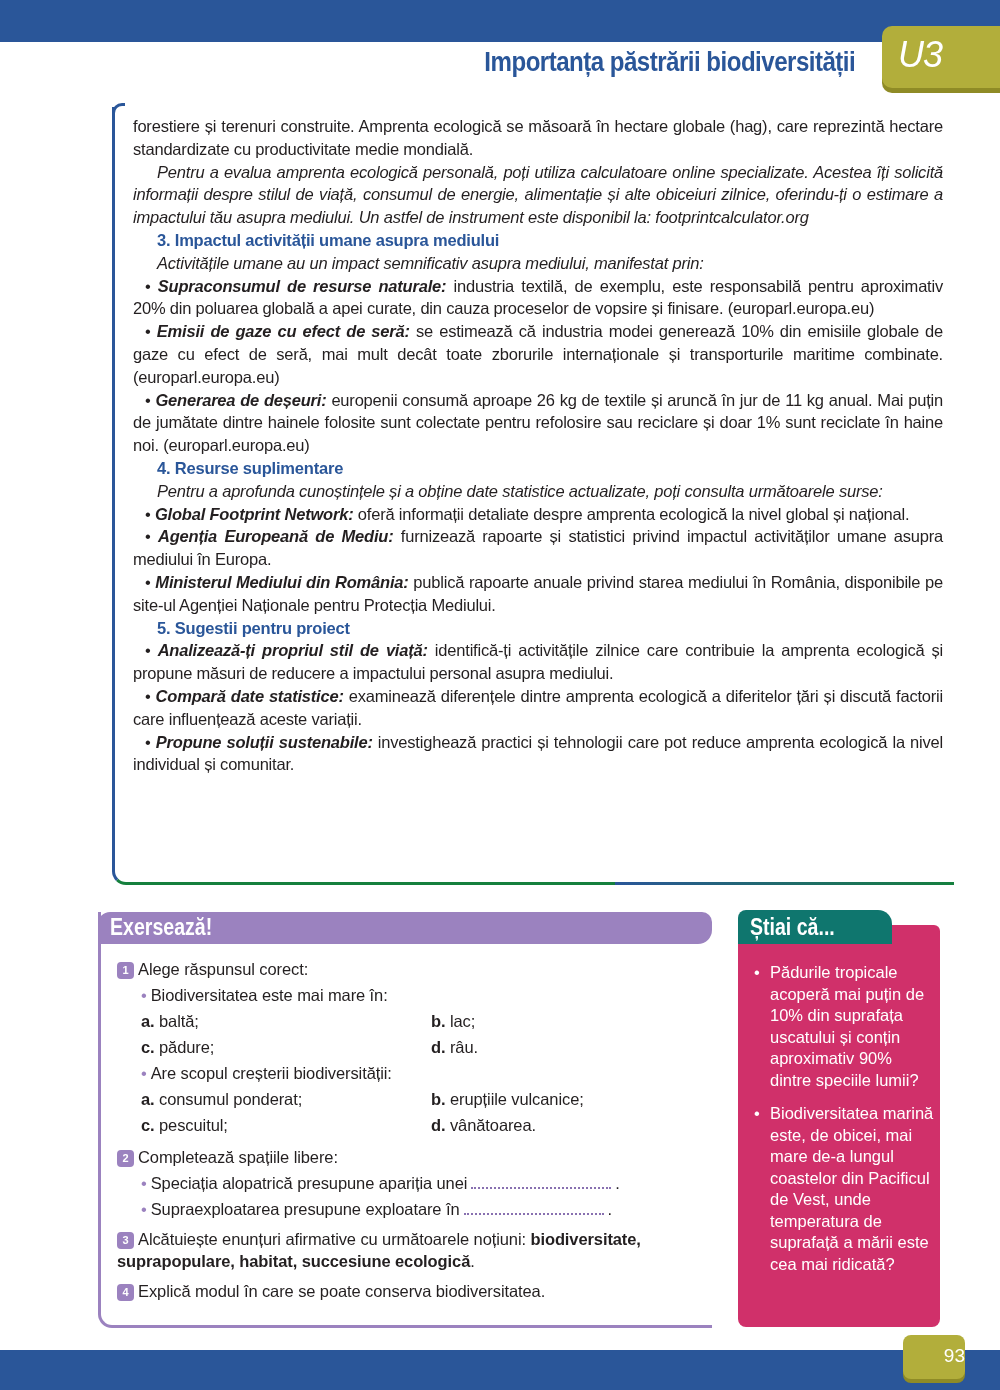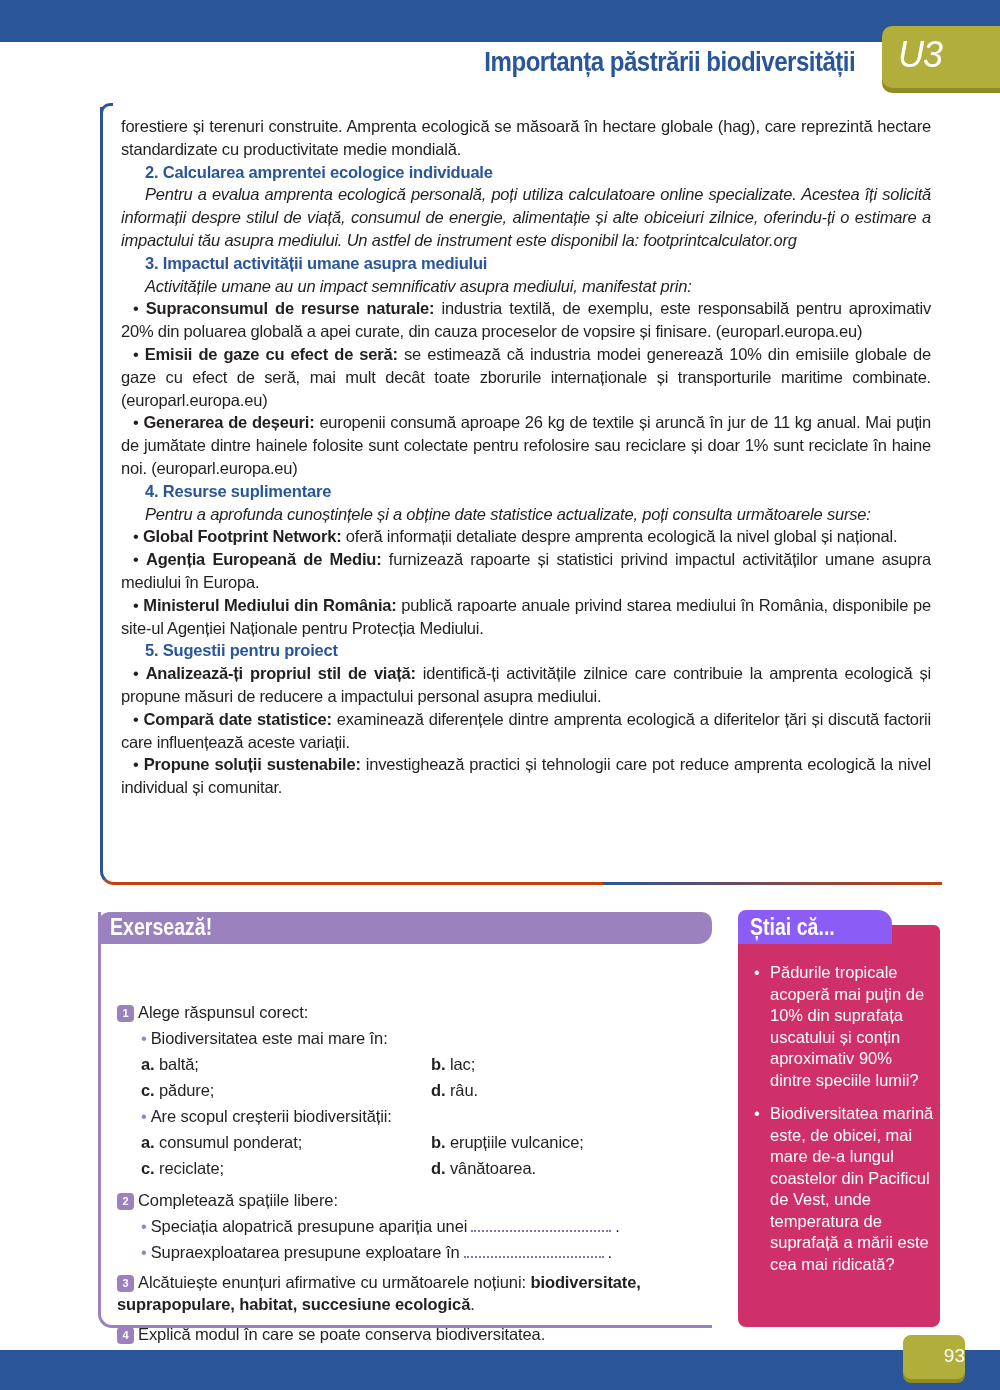--- a/index.html
+++ b/index.html
@@ -4,46 +4,46 @@
   <style>
     * { box-sizing: border-box; margin: 0; padding: 0; }
     html, body { width: 1000px; height: 1390px; background: #ffffff; overflow: hidden; }
     body { position: relative; font-family: "Liberation Sans", "DejaVu Sans", sans-serif; color: #231f20; }
 
     .top-band { position: absolute; left: 0; top: 0; width: 1000px; height: 42px; background: #2a5699; }
     .header-title { position: absolute; right: 145px; top: 46px; font-family: "Liberation Sans", sans-serif; font-weight: bold; font-size: 28px; color: #2a5699; letter-spacing: -0.6px; transform: scaleX(0.86); transform-origin: right center; white-space: nowrap; }
     .unit-tab { position: absolute; left: 882px; top: 26px; width: 130px; height: 62px; background: #b2ae3b; border-radius: 10px 0 0 10px; box-shadow: 0 5px 0 #8f8b26; }
     .unit-tab span { position: absolute; left: 16px; top: 8px; font-size: 36px; font-weight: normal; color: #ffffff; font-style: italic; letter-spacing: -1px; }
 
-    .main-box { position: absolute; left: 100px; top: 107px; width: 842px; height: 778px; border-left: 3px solid #2a5699; border-bottom: 3px solid #c2410c; border-radius: 0 0 0 14px; }
+    .main-box { position: absolute; left: 112px; top: 107px; width: 842px; height: 778px; border-left: 3px solid #2a5699; border-bottom: 3px solid #15803d; border-radius: 0 0 0 14px; }
     .main-box::before { content: ""; position: absolute; left: -3px; top: -4px; width: 10px; height: 10px; border-left: 3px solid #2a5699; border-top: 3px solid #2a5699; border-radius: 10px 0 0 0; }
     .main-box::after { content: ""; position: absolute; left: 500px; bottom: -3px; width: 342px; height: 3px; background: linear-gradient(90deg, #2a5699, rgba(255,255,255,0)); }
     .main-text { position: absolute; left: 18px; top: 8px; width: 810px; font-size: 16.5px; line-height: 22.8px; text-align: justify; letter-spacing: -0.2px; }
     .main-text p { margin: 0; }
     .main-text .ind { text-indent: 24px; font-style: italic; }
     .main-text h3 { font-size: 16.5px; line-height: 22.8px; color: #2a5699; font-weight: bold; padding-left: 24px; }
     .main-text .item { text-indent: 12px; }
-    .main-text .item b { font-weight: bold; }
+    .main-text .item b { font-weight: bold; font-style: italic; }
 
     .ex-box { position: absolute; left: 98px; top: 912px; width: 614px; height: 416px; border-left: 3px solid #9b82bf; border-bottom: 3px solid #9b82bf; border-radius: 0 0 0 14px; }
     .ex-box::after { content: ""; position: absolute; left: 330px; bottom: -3px; width: 284px; height: 3px; background: linear-gradient(90deg, #9b82bf, rgba(255,255,255,0)); }
     .ex-header { position: absolute; left: -3px; top: 0; width: 614px; height: 32px; background: #9b82bf; border-radius: 12px 10px 14px 0; padding-left: 33px; }
     .ex-header span { position: absolute; left: 12px; top: 2px; font-size: 23px; font-weight: bold; color: #ffffff; transform: scaleX(0.85); transform-origin: left center; white-space: nowrap; }
-    .ex-body { position: absolute; left: 16px; top: 44px; width: 590px; font-size: 16.5px; line-height: 26px; letter-spacing: -0.1px; margin-top: 43px; }
+    .ex-body { position: absolute; left: 16px; top: 44px; width: 590px; font-size: 16.5px; line-height: 26px; letter-spacing: -0.1px; }
     .q-num { display: inline-block; width: 17px; height: 17px; background: #9b82bf; color: #fff; font-size: 11px; font-weight: bold; border-radius: 4px; text-align: center; line-height: 17px; margin-right: 4px; vertical-align: 1px; }
     .sub { padding-left: 24px; }
     .sub .dot { color: #9b82bf; margin-right: 4px; }
     .opts { display: flex; padding-left: 24px; gap: 14px; }
     .opts > div { width: 302px; }
     .opts b { font-weight: bold; }
     .blank { display: inline-block; width: 140px; border-bottom: 2px dotted #8870b0; height: 12px; margin: 0 4px; }
     .gap { height: 6px; }
 
     .stiai { position: absolute; left: 738px; top: 925px; width: 202px; height: 402px; background: #d0306a; border-radius: 0 6px 8px 8px; }
-    .stiai-tab { position: absolute; left: 738px; top: 910px; width: 154px; height: 34px; background: #8b5cf6; border-radius: 8px 14px 0 0; }
+    .stiai-tab { position: absolute; left: 738px; top: 910px; width: 154px; height: 34px; background: #0f766e; border-radius: 8px 14px 0 0; }
     .stiai-tab span { position: absolute; left: 12px; top: 4px; font-size: 23px; font-weight: bold; color: #ffffff; transform: scaleX(0.85); transform-origin: left center; white-space: nowrap; }
     .stiai-body { position: absolute; left: 754px; top: 950px; width: 180px; color: #ffffff; font-size: 16.5px; line-height: 21.5px; }
     .stiai-body .fact { padding-left: 16px; text-indent: -16px; margin-top: 12px; }
     .stiai-body .fact .bul { display: inline-block; width: 16px; text-indent: 0; }
 
     .bottom-band { position: absolute; left: 0; top: 1350px; width: 1000px; height: 40px; background: #2a5699; }
     .page-num { position: absolute; left: 903px; top: 1335px; width: 62px; height: 44px; background: #b2ae3b; border-radius: 8px; box-shadow: 0 4px 0 #8f8b26; }
     .page-num span { position: absolute; left: 0; right: 0; top: 10px; text-align: right; font-size: 19px; font-weight: normal; color: #ffffff; }
   </style>
 </head>
@@ -52,21 +52,20 @@
 <div class="top-band"></div>
 <div class="header-title">Importanța păstrării biodiversității</div>
 <div class="unit-tab">
     <span>U3</span>
   </div>
 
 <div class="main-box">
   <div class="main-text">
     <p>forestiere și terenuri construite. Amprenta ecologică se măsoară în hectare globale (hag), care reprezintă hectare standardizate cu productivitate medie mondială.</p>
 
-    <h3>2. Calcularea amprentei ecologice individuale</h3>
     <p class="ind">Pentru a evalua amprenta ecologică personală, poți utiliza calculatoare online specializate. Acestea îți solicită informații despre stilul de viață, consumul de energie, alimentație și alte obiceiuri zilnice, oferindu-ți o estimare a impactului tău asupra mediului. Un astfel de instrument este disponibil la: footprintcalculator.org</p>
 
     <h3>3. Impactul activității umane asupra mediului</h3>
     <p class="ind">Activitățile umane au un impact semnificativ asupra mediului, manifestat prin:</p>
     <p class="item">• <b>Supraconsumul de resurse naturale:</b><span> industria textilă, de exemplu, este responsabilă pentru aproximativ 20% din poluarea globală a apei curate, din cauza proceselor de vopsire și finisare. (europarl.europa.eu)</span></p>
     <p class="item">• <b>Emisii de gaze cu efect de seră:</b><span> se estimează că industria modei generează 10% din emisiile globale de gaze cu efect de seră, mai mult decât toate zborurile internaționale și transporturile maritime combinate. (europarl.europa.eu)</span></p>
     <p class="item">• <b>Generarea de deșeuri:</b><span> europenii consumă aproape 26 kg de textile și aruncă în jur de 11 kg anual. Mai puțin de jumătate dintre hainele folosite sunt colectate pentru refolosire sau reciclare și doar 1% sunt reciclate în haine noi. (europarl.europa.eu)</span></p>
 
     <h3>4. Resurse suplimentare</h3>
     <p class="ind">Pentru a aprofunda cunoștințele și a obține date statistice actualizate, poți consulta următoarele surse:</p>
@@ -95,21 +94,21 @@
     <div class="opts">
       <div><b>c.</b><span> pădure;</span></div>
       <div><b>d.</b><span> râu.</span></div>
     </div>
     <div class="sub"><span class="dot">•</span><span>Are scopul creșterii biodiversității:</span></div>
     <div class="opts">
       <div><b>a.</b><span> consumul ponderat;</span></div>
       <div><b>b.</b><span> erupțiile vulcanice;</span></div>
     </div>
     <div class="opts">
-      <div><b>c.</b><span> reciclate;</span></div>
+      <div><b>c.</b><span> pescuitul;</span></div>
       <div><b>d.</b><span> vânătoarea.</span></div>
     </div>
     <div class="gap"></div>
     <div><span class="q-num">2</span><span>Completează spațiile libere:</span></div>
     <div class="sub"><span class="dot">•</span><span>Speciația alopatrică presupune apariția unei</span><span class="blank"></span><span>.</span></div>
     <div class="sub"><span class="dot">•</span><span>Supraexploatarea presupune exploatare în</span><span class="blank"></span><span>.</span></div>
     <div class="gap"></div>
     <div style="line-height:22px;"><span class="q-num">3</span><span>Alcătuiește enunțuri afirmative cu următoarele noțiuni: </span><b>biodiversitate, suprapopulare, habitat, succesiune ecologică</b><span>.</span></div>
     <div class="gap"></div>
     <div><span class="q-num">4</span><span>Explică modul în care se poate conserva biodiversitatea.</span></div>

